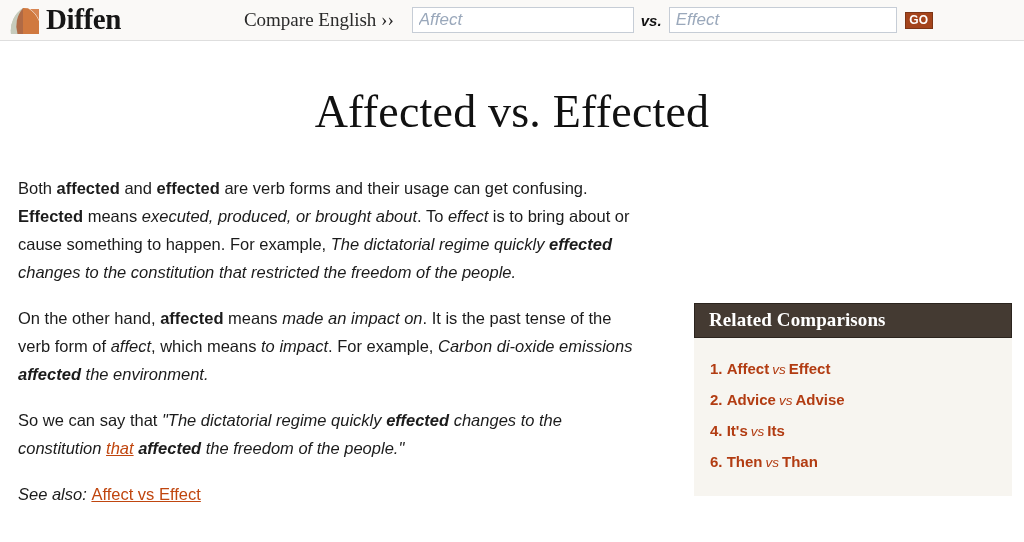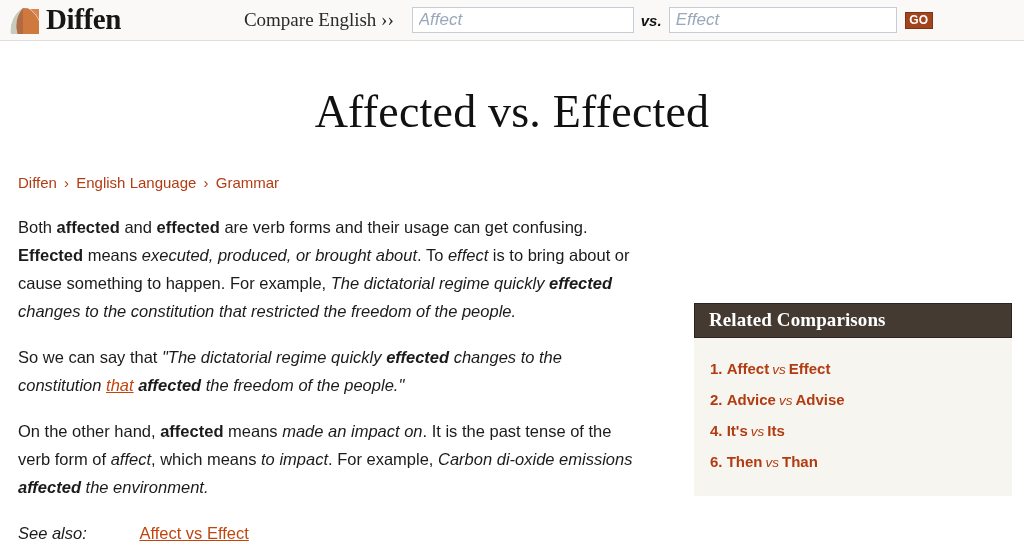--- a/index.html
+++ b/index.html
@@ -171,21 +171,20 @@
     font-size: 16.5px;
     line-height: 28px;
     color: #1b1b1b;
     font-style: italic;
     margin: 0;
   }
   #see-also-link {
     color: #c0460f;
     text-decoration: underline;
     font-style: normal;
-    margin-left: 48px;
   }
 
   
   #related-panel {
     width: 318px;
     background: #f7f5f0;
     box-sizing: border-box;
   }
   #related-header {
     background: #443a32;
@@ -249,33 +248,26 @@
   </div>
 
 </div>
 
 <h1 id="page-title">Affected vs. Effected</h1>
 
 <div id="content-wrap">
 
   <div id="main-column">
 
-    <div id="breadcrumb">
-      <a href="#">Diffen</a>
-      <span class="crumb-sep">›</span>
-      <a href="#">English Language</a>
-      <span class="crumb-sep">›</span>
-      <a href="#">Grammar</a>
-    </div>
 
     <p class="body-paragraph"><span>Both </span><b>affected</b><span> and </span><b>effected</b><span> are verb forms and their usage can get confusing. </span><b>Effected</b><span> means </span><i>executed, produced, or brought about</i><span>. To </span><i>effect</i><span> is to bring about or cause something to happen. For example, </span><i>The dictatorial regime quickly </i><i style="font-weight:bold">effected</i><i> changes to the constitution that restricted the freedom of the people.</i></p>
 
+    <p class="body-paragraph"><span>On the other hand, </span><b>affected</b><span> means </span><i>made an impact on</i><span>. It is the past tense of the verb form of </span><i>affect</i><span>, which means </span><i>to impact</i><span>. For example, </span><i>Carbon di-oxide emissions </i><i style="font-weight:bold">affected</i><i> the environment.</i></p>
+
     <p class="body-paragraph"><span>So we can say that </span><i>"The dictatorial regime quickly </i><i style="font-weight:bold">effected</i><i> changes to the constitution </i><a class="inline-link" style="font-style:italic" href="#">that</a><i> </i><i style="font-weight:bold">affected</i><i> the freedom of the people."</i></p>
-
-    <p class="body-paragraph"><span>On the other hand, </span><b>affected</b><span> means </span><i>made an impact on</i><span>. It is the past tense of the verb form of </span><i>affect</i><span>, which means </span><i>to impact</i><span>. For example, </span><i>Carbon di-oxide emissions </i><i style="font-weight:bold">affected</i><i> the environment.</i></p>
 
     <p id="see-also-line"><span>See also: </span><a id="see-also-link" href="#">Affect vs Effect</a></p>
 
   </div>
 
   <div id="side-column">
     <div id="related-panel">
       <div id="related-header">Related Comparisons</div>
       <ol id="related-list">
         <li class="related-item"><span>1.</span>&nbsp;<a href="#">Affect</a><span class="related-vs">vs</span><a href="#">Effect</a></li>

